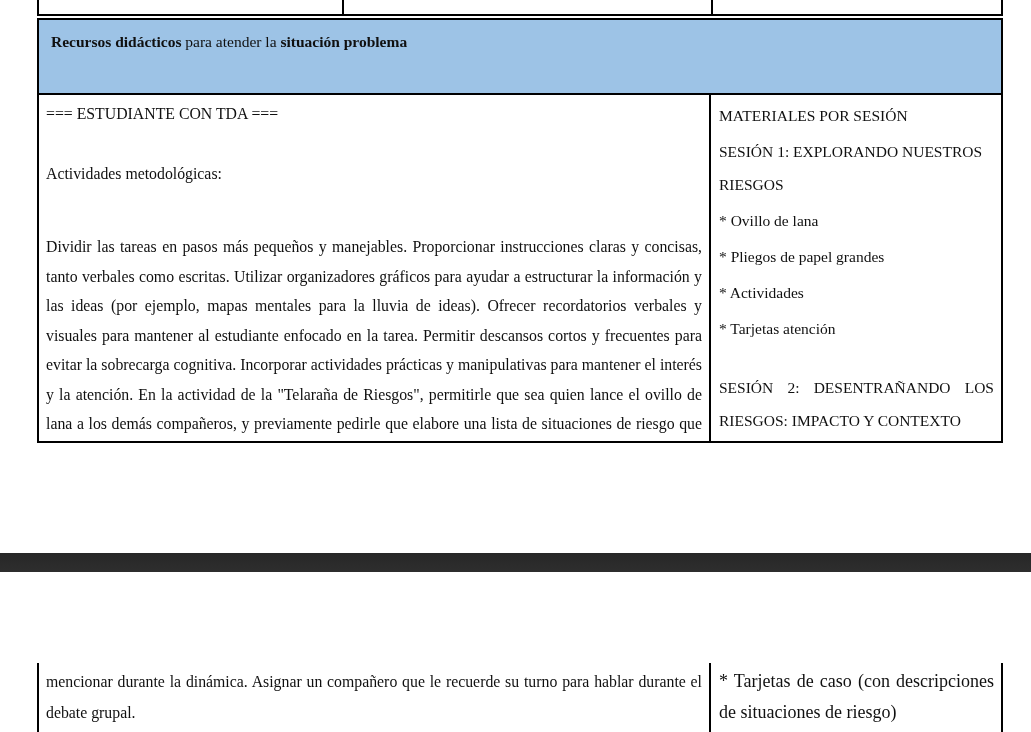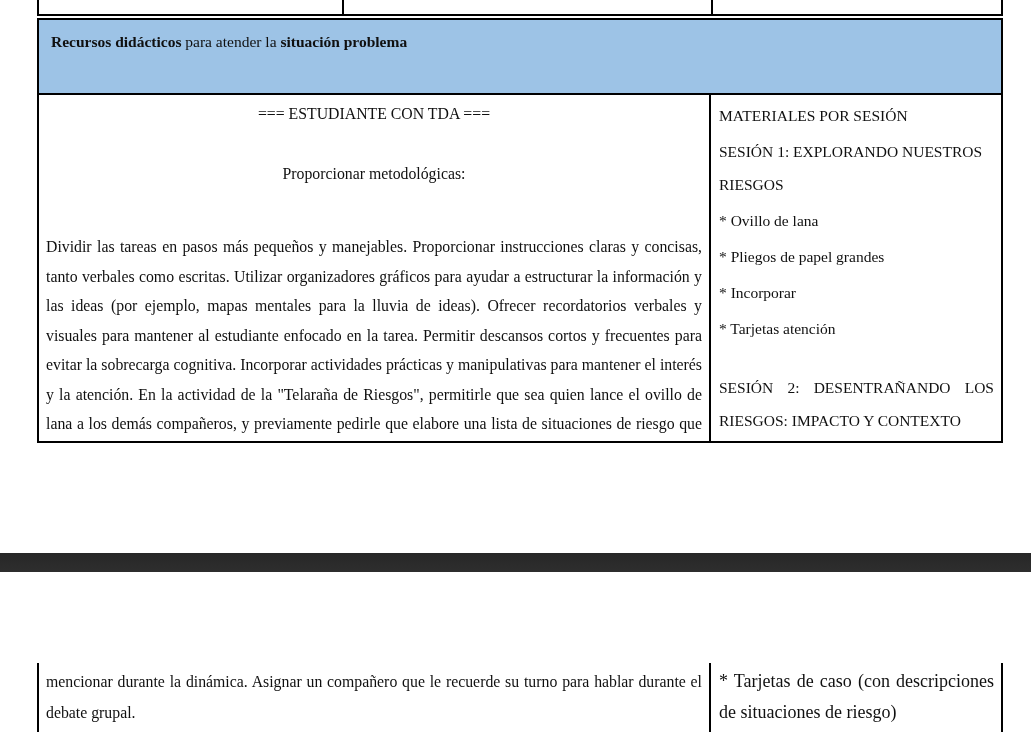--- a/index.html
+++ b/index.html
@@ -46,21 +46,21 @@
     position: absolute; left: 37px; top: 95px; width: 966px; height: 348px;
     box-sizing: border-box;
     border-left: 2px solid #000; border-right: 2px solid #000; border-bottom: 2px solid #000;
     display: flex; background: #fff; overflow: hidden;
   }
   .body-cell-left {
     width: 672px; box-sizing: border-box; border-right: 2px solid #000;
     padding: 4px 7px 0 7px; font-size: 15.8px; line-height: 29.5px;
     overflow: hidden;
   }
-  .body-cell-left p { margin: 0; text-align: center; }
+  .body-cell-left p { margin: 0; }
   .body-cell-left .subtitle { margin-top: 30px; }
   .body-cell-left .paragraph { margin-top: 44px; text-align: justify; }
   .body-cell-right {
     flex: 1; box-sizing: border-box;
     padding: 4px 7px 0 8px; font-size: 15.5px; line-height: 33px;
     overflow: hidden;
   }
   .body-cell-right p { margin: 0 0 3px 0; }
   .body-cell-right .session2 { margin-top: 26px; text-align: justify; }
 
@@ -101,29 +101,29 @@
 
     <div class="header-row" style="background:#9dc3e6;">
       <div class="header-cell-right">
         <span class="b">Recursos didácticos</span><span> para atender la </span><span class="b">situación problema</span>
       </div>
     </div>
 
     <div class="body-row">
       <div class="body-cell-left">
         <p>=== ESTUDIANTE CON TDA ===</p>
-        <p class="subtitle">Proporcionar metodológicas:</p>
+        <p class="subtitle">Actividades metodológicas:</p>
         <p class="paragraph">Dividir las tareas en pasos más pequeños y manejables. Proporcionar instrucciones claras y concisas, tanto verbales como escritas. Utilizar organizadores gráficos para ayudar a estructurar la información y las ideas (por ejemplo, mapas mentales para la lluvia de ideas). Ofrecer recordatorios verbales y visuales para mantener al estudiante enfocado en la tarea. Permitir descansos cortos y frecuentes para evitar la sobrecarga cognitiva. Incorporar actividades prácticas y manipulativas para mantener el interés y la atención. En la actividad de la "Telaraña de Riesgos", permitirle que sea quien lance el ovillo de lana a los demás compañeros, y previamente pedirle que elabore una lista de situaciones de riesgo que podría</p>
       </div>
       <div class="body-cell-right">
         <p>MATERIALES POR SESIÓN</p>
         <p>SESIÓN 1: EXPLORANDO NUESTROS RIESGOS</p>
         <p>* Ovillo de lana</p>
         <p>* Pliegos de papel grandes</p>
-        <p>* Incorporar</p>
+        <p>* Actividades</p>
         <p>* Tarjetas atención</p>
         <p class="session2">SESIÓN 2: DESENTRAÑANDO LOS RIESGOS: IMPACTO Y CONTEXTO</p>
       </div>
     </div>
   </div>
 
   <div class="page-separator"></div>
 
   <div>
     <div class="page2-row">

